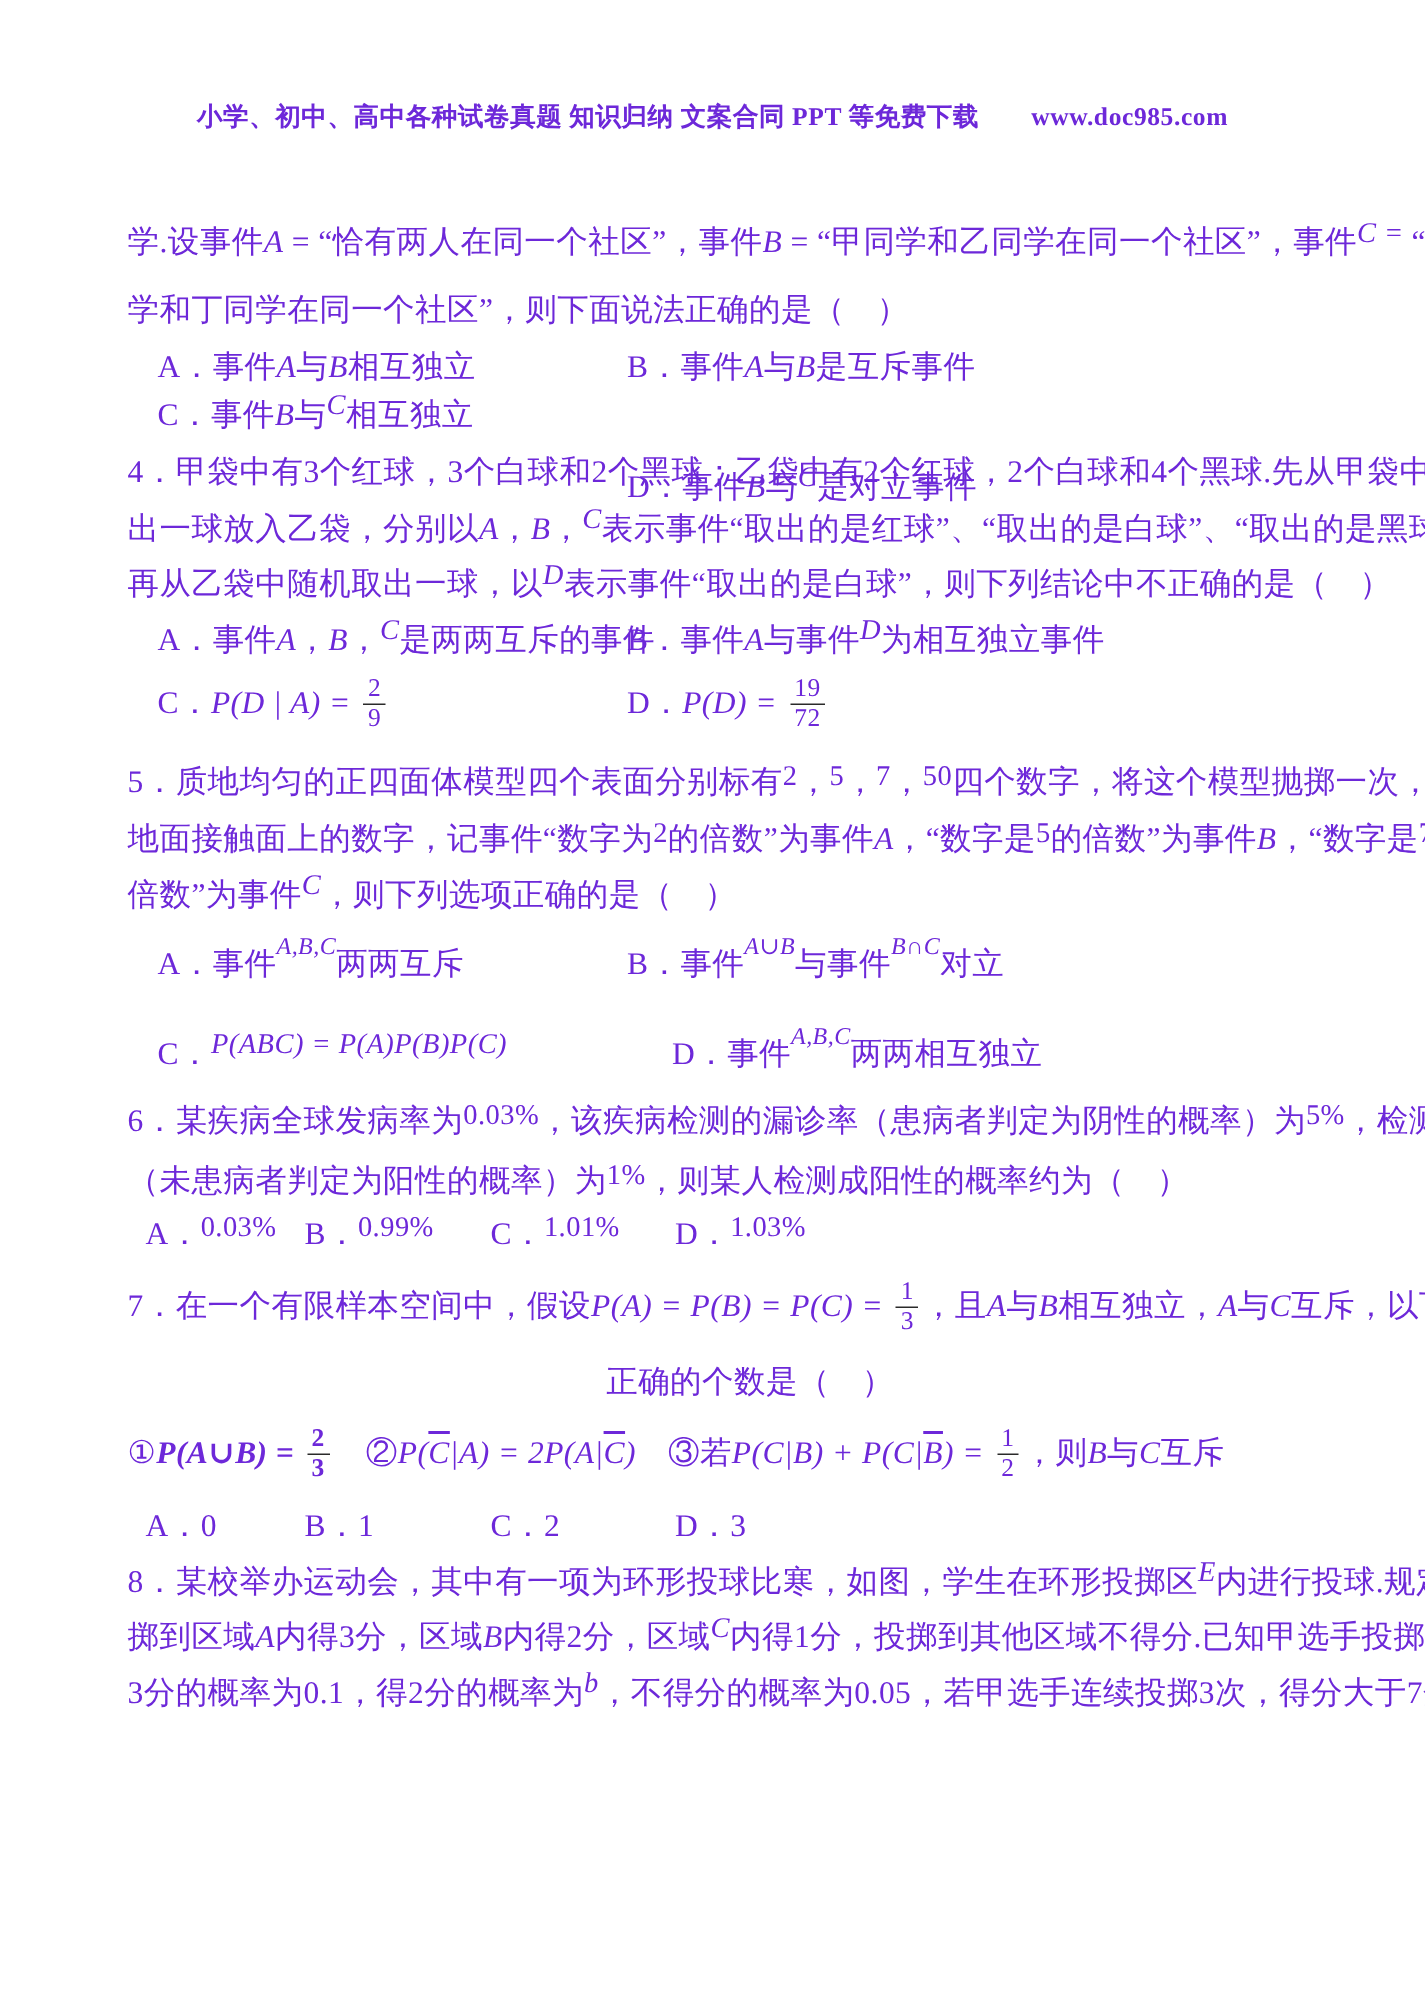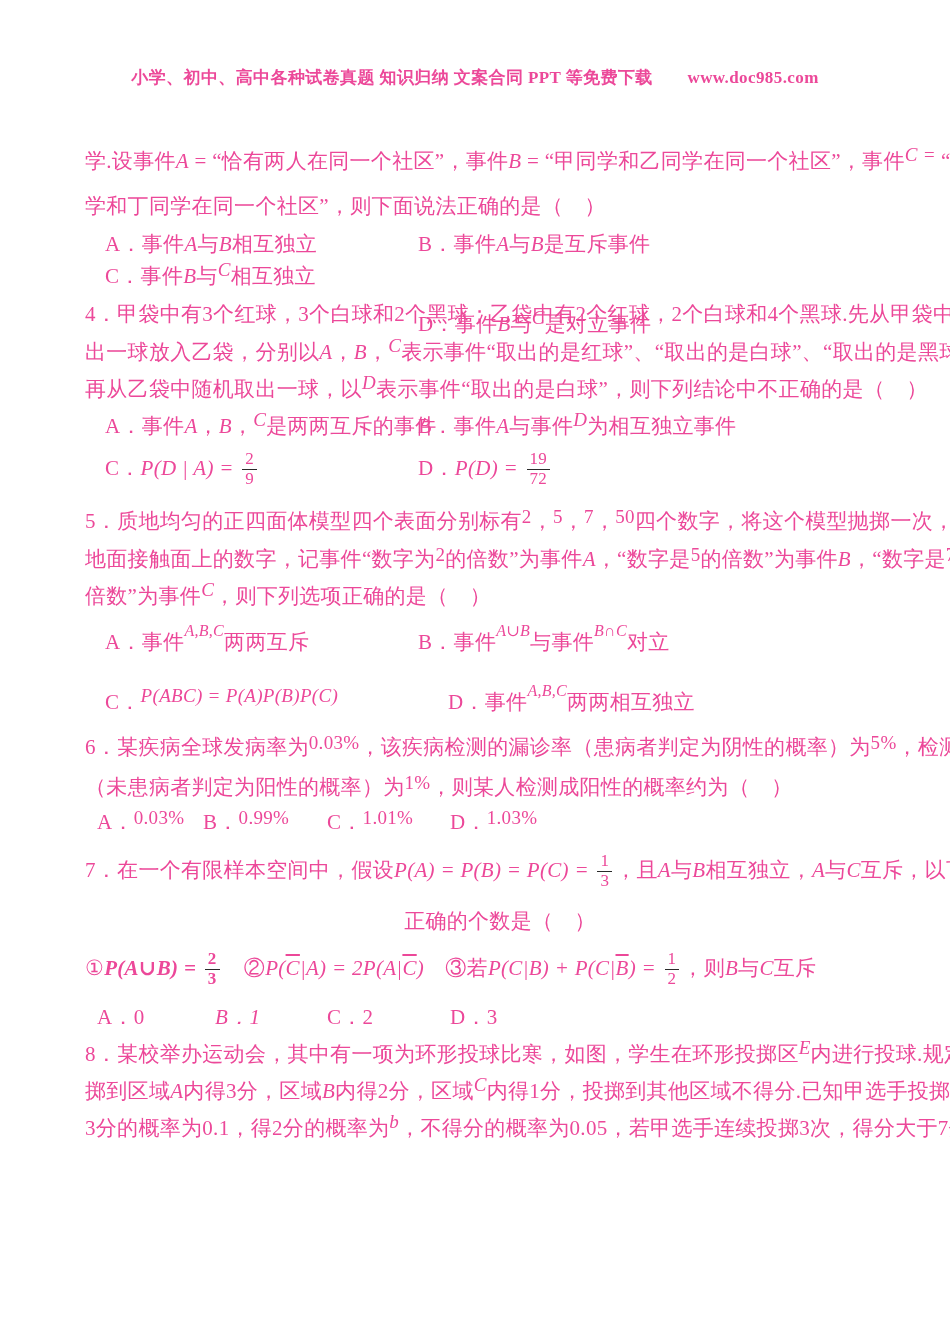--- a/index.html
+++ b/index.html
@@ -5,21 +5,21 @@
   html, body {
     margin: 0; padding: 0;
     width: 950px; height: 1344px;
     background: #ffffff;
     overflow: hidden;
   }
   .page {
     position: relative;
     width: 950px; height: 1344px;
     font-family: "Liberation Serif", "DejaVu Serif", serif;
-    color: #ec4899;
+    color: #6d28d9;
   }
   .header {
     position: absolute;
     top: 66px; left: 0;
     width: 950px;
     text-align: center;
     font-size: 17px;
     font-weight: bold;
     letter-spacing: 0.4px;
   }
@@ -102,20 +102,20 @@
       <span class="part" style="left: 12px;"><span class="sg-t">A．</span><span class="sg-sn">0.03%</span></span>
       <span class="part" style="left: 118px;"><span class="sg-t">B．</span><span class="sg-sn">0.99%</span></span>
       <span class="part" style="left: 242px;"><span class="sg-t">C．</span><span class="sg-sn">1.01%</span></span>
       <span class="part" style="left: 365px;"><span class="sg-t">D．</span><span class="sg-sn">1.03%</span></span>
     </div>
     <div class="line tall" style="top: 850px;"><span class="partflow"><span class="sg-t">7．在一个有限样本空间中，假设</span><span class="sg-m">P(A) = P(B) = P(C) = </span><span class="frac"><span class="num">1</span><span class="den">3</span></span><span class="sg-t">，且</span><span class="sg-m">A</span><span class="sg-t">与</span><span class="sg-m">B</span><span class="sg-t">相互独立，</span><span class="sg-m">A</span><span class="sg-t">与</span><span class="sg-m">C</span><span class="sg-t">互斥，以下说法中，</span></span></div>
     <div class="line" style="top: 905px; text-align: center;"><span class="partflow"><span class="sg-t">正确的个数是（　）</span></span></div>
     <div class="line tall" style="top: 948px;"><span class="partflow"><span class="sg-t">①</span><span class="sg-mb">P(A∪B) = </span><span class="frac bold"><span class="num">2</span><span class="den">3</span></span><span class="sg-t">　②</span><span class="sg-m">P(</span><span class="sg-o">C</span><span class="sg-m">|A) = 2P(A|</span><span class="sg-o">C</span><span class="sg-m">)</span><span class="sg-t">　③若</span><span class="sg-m">P(C|B) + P(C|</span><span class="sg-o">B</span><span class="sg-m">) = </span><span class="frac"><span class="num">1</span><span class="den">2</span></span><span class="sg-t">，则</span><span class="sg-m">B</span><span class="sg-t">与</span><span class="sg-m">C</span><span class="sg-t">互斥</span></span></div>
     <div class="line" style="top: 1001px;">
       <span class="part" style="left: 12px;"><span class="sg-t">A．</span><span class="sg-n">0</span></span>
-      <span class="part" style="left: 130px; font-style: italic;"><span class="sg-t">B．</span><span class="sg-n">1</span></span>
+      <span class="part" style="left: 118px;"><span class="sg-t">B．</span><span class="sg-n">1</span></span>
       <span class="part" style="left: 242px;"><span class="sg-t">C．</span><span class="sg-n">2</span></span>
       <span class="part" style="left: 365px;"><span class="sg-t">D．</span><span class="sg-n">3</span></span>
     </div>
     <div class="line" style="top: 1038px;"><span class="partflow"><span class="sg-t">8．某校举办运动会，其中有一项为环形投球比寒，如图，学生在环形投掷区</span><span class="sg-s">E</span><span class="sg-t">内进行投球.规定球重心投</span></span></div>
     <div class="line" style="top: 1075px;"><span class="partflow"><span class="sg-t">掷到区域</span><span class="sg-m">A</span><span class="sg-t">内得3分，区域</span><span class="sg-m">B</span><span class="sg-t">内得2分，区域</span><span class="sg-s">C</span><span class="sg-t">内得1分，投掷到其他区域不得分.已知甲选手投掷一次得</span></span></div>
     <div class="line" style="top: 1112px;"><span class="partflow"><span class="sg-t">3分的概率为0.1，得2分的概率为</span><span class="sg-s">b</span><span class="sg-t">，不得分的概率为0.05，若甲选手连续投掷3次，得分大于7分的概</span></span></div>
   </div>
 
 </body></html>

